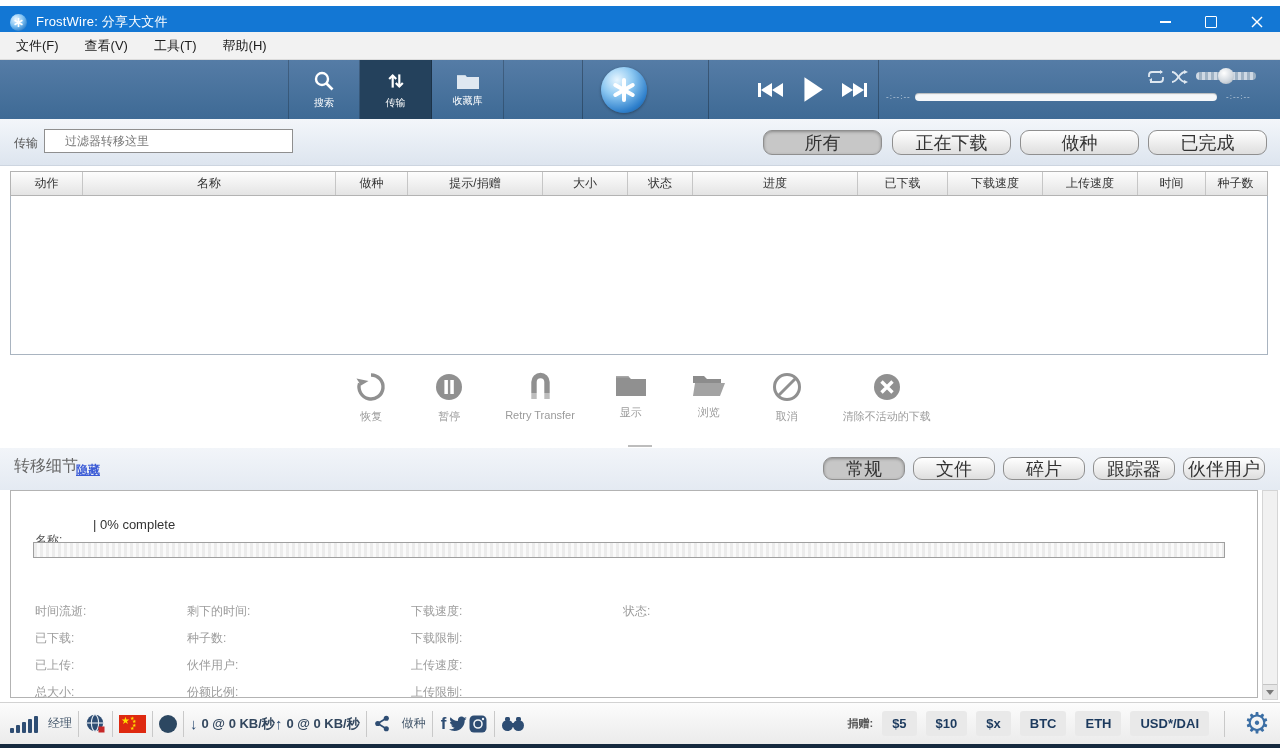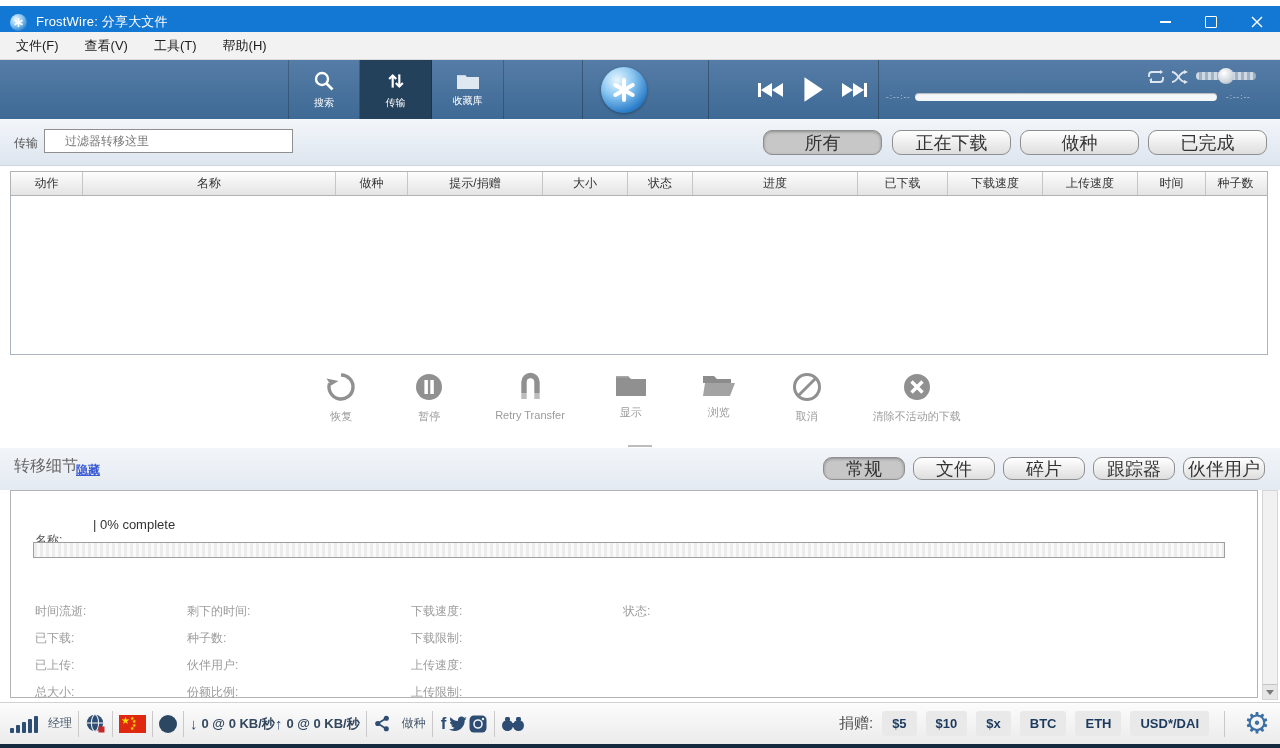--- a/index.html
+++ b/index.html
@@ -68,21 +68,21 @@
                border:1px solid #b3b3b3;box-sizing:border-box;background:linear-gradient(#fdfdfd,#e4e4e4);}
   .th{border-right:1px solid #c6c6c6;display:flex;align-items:center;justify-content:center;
       font-size:12px;color:#333;box-sizing:border-box;height:100%;cursor:pointer;}
   .th:last-child{border-right:none;}
   .tablebody{position:absolute;top:196px;left:10px;width:1258px;height:159px;background:#fff;
              border:1px solid #a9b4c0;border-top:none;box-sizing:border-box;}
 
   
   .actionsrow{position:absolute;top:355px;left:0;width:1280px;height:93px;background:#fff;
               display:flex;justify-content:center;align-items:flex-start;padding-top:16px;
-              gap:44px;box-sizing:border-box;}
+              gap:34px;box-sizing:border-box;}
   .action{display:flex;flex-direction:column;align-items:center;gap:6px;cursor:pointer;min-width:44px;}
   .action .alabel{font-size:11px;color:#9b9b9b;white-space:nowrap;}
   .handle{position:absolute;top:445px;left:628px;width:24px;height:0;border-top:2px solid #bdbdbd;cursor:row-resize;}
 
   
   .detailsheader{position:absolute;top:448px;left:0;width:1280px;height:42px;
                  background:linear-gradient(#f2f5f9,#e4eaf2);}
   .dtitle{position:absolute;left:14px;top:8px;font-size:16px;color:#666;}
   .dhide{position:absolute;left:76px;top:14px;font-size:12px;color:#3b5bd6;font-weight:bold;
          text-decoration:underline;cursor:pointer;}
@@ -119,21 +119,21 @@
   .arrowchar{font-size:15px;font-weight:bold;color:#2e4d73;}
   .flag{position:relative;width:27px;height:18px;background:#de2910;cursor:pointer;overflow:hidden;}
   .flag .big{position:absolute;left:2px;top:0px;color:#ffde00;font-size:10px;}
   .flag .s1{position:absolute;left:11px;top:0px;color:#ffde00;font-size:5px;}
   .flag .s2{position:absolute;left:13px;top:3px;color:#ffde00;font-size:5px;}
   .flag .s3{position:absolute;left:13px;top:7px;color:#ffde00;font-size:5px;}
   .flag .s4{position:absolute;left:11px;top:10px;color:#ffde00;font-size:5px;}
   .record{width:18px;height:18px;border-radius:50%;background:#2c4761;cursor:pointer;}
   .fb{font-size:17px;font-weight:bold;color:#2e4d73;cursor:pointer;padding:0 2px;}
   .donate-group{margin-left:auto;display:flex;align-items:center;gap:9px;}
-  .donate-label{font-size:15px;color:#555;}
+  .donate-label{font-size:11px;color:#555;font-weight:bold;}
   .dbtn{background:#e9e9e9;border-radius:3px;padding:5px 10px;font-size:13px;font-weight:bold;
         color:#1c3a5e;cursor:pointer;white-space:nowrap;}
   .gear{font-size:29px;color:#3c6fa5;cursor:pointer;line-height:1;margin-left:4px;}
   .bottomstrip{position:absolute;top:744px;left:0;width:1280px;height:4px;background:#15293e;}
   svg{display:block;}
 </style>
 </head>
 <body>
 
 <div>

